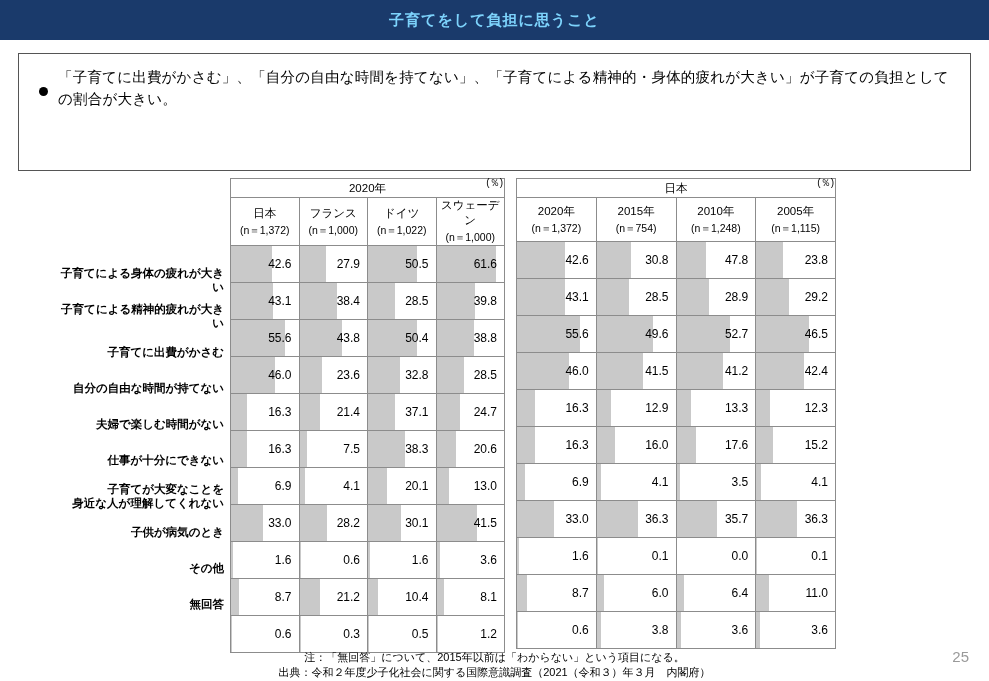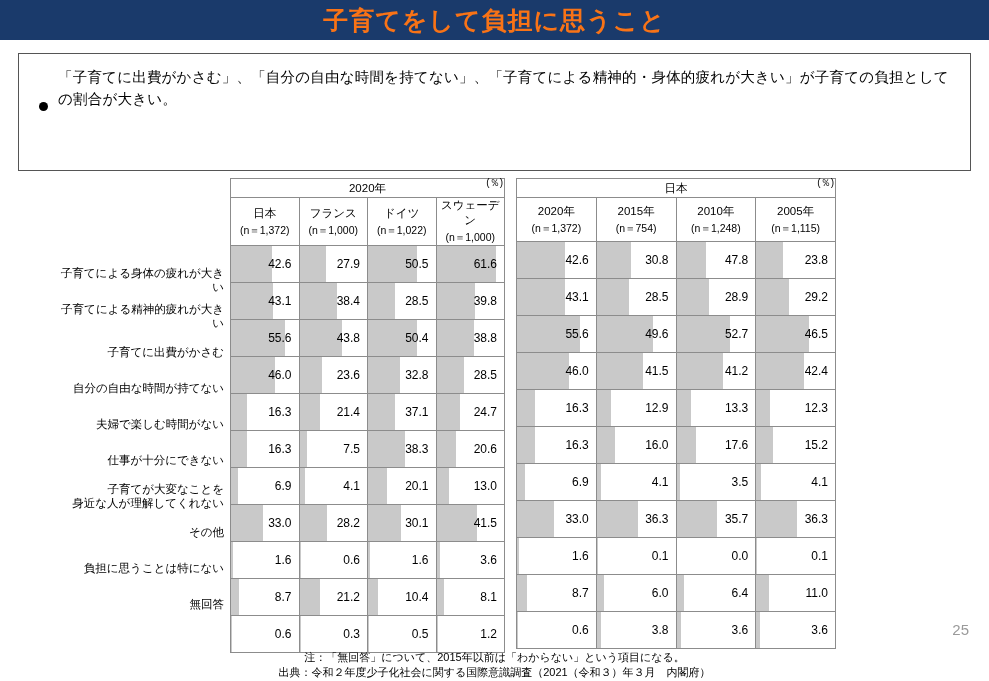--- a/index.html
+++ b/index.html
@@ -19,39 +19,39 @@
     position: absolute;
     left: 0; top: 0;
     width: 989px;
     height: 40px;
     background: #1a3a6b;
     display: flex;
     align-items: center;
     justify-content: center;
   }
   .title-bar .title-text {
-    color: #f97316;
-    font-size: 25px;
+    color: #7dd3fc;
+    font-size: 15px;
     font-weight: bold;
     letter-spacing: 1px;
   }
 
   
   .summary-box {
     position: absolute;
     left: 18px; top: 53px;
     width: 953px;
     height: 118px;
     border: 1px solid #555;
     background: #fff;
     padding: 12px 16px 6px 16px;
   }
   .bullet-row {
     display: flex;
-    align-items: flex-end;
+    align-items: center;
     margin-bottom: 10px;
   }
   .bullet-dot {
     flex: 0 0 auto;
     width: 9px; height: 9px;
     border-radius: 50%;
     background: #000;
     margin: 7px 10px 0 4px;
   }
   .bullet-text {
@@ -66,20 +66,21 @@
     left: 0; top: 178px;
     width: 989px;
     height: 470px;
   }
 
   .row-label-col {
     position: absolute;
     left: 60px;
     top: 0;
     width: 170px;
+    font-weight: bold;
   }
   .row-label {
     height: 36px;
     display: flex;
     align-items: center;
     justify-content: flex-end;
     font-size: 11.5px;
     text-align: right;
     line-height: 1.25;
     padding-right: 6px;
@@ -153,21 +154,21 @@
   }
   .source {
     position: absolute;
     left: 0; top: 665px;
     width: 989px;
     text-align: center;
     font-size: 11px;
   }
   .page-num {
     position: absolute;
-    right: 20px; top: 621px;
+    right: 20px; top: 648px;
     font-size: 15px;
     color: #9a9a9a;
     text-align: center;
   }
 </style>
 </head>
 <body>
 
 <div class="title-bar">
   <span class="title-text">子育てをして負担に思うこと</span>
@@ -185,22 +186,22 @@
   <div class="row-label-col">
     <div style="height:84px"></div>
     <div class="row-label">子育てによる身体の疲れが大きい</div>
     <div class="row-label">子育てによる精神的疲れが大きい</div>
     <div class="row-label">子育てに出費がかさむ</div>
     <div class="row-label">自分の自由な時間が持てない</div>
     <div class="row-label">夫婦で楽しむ時間がない</div>
     <div class="row-label">仕事が十分にできない</div>
     <div class="row-label" style="white-space:pre-line">子育てが大変なことを
 身近な人が理解してくれない</div>
+    <div class="row-label">子供が病気のとき</div>
     <div class="row-label">その他</div>
-    <div class="row-label">負担に思うことは特にない</div>
     <div class="row-label">無回答</div>
   </div>
 
   <div class="panel left">
     <span class="pct-mark">(％)</span>
     <table class="grid">
       <thead>
         <tr>
           <th class="grp-head" colspan="4">2020年</th>
         </tr>

